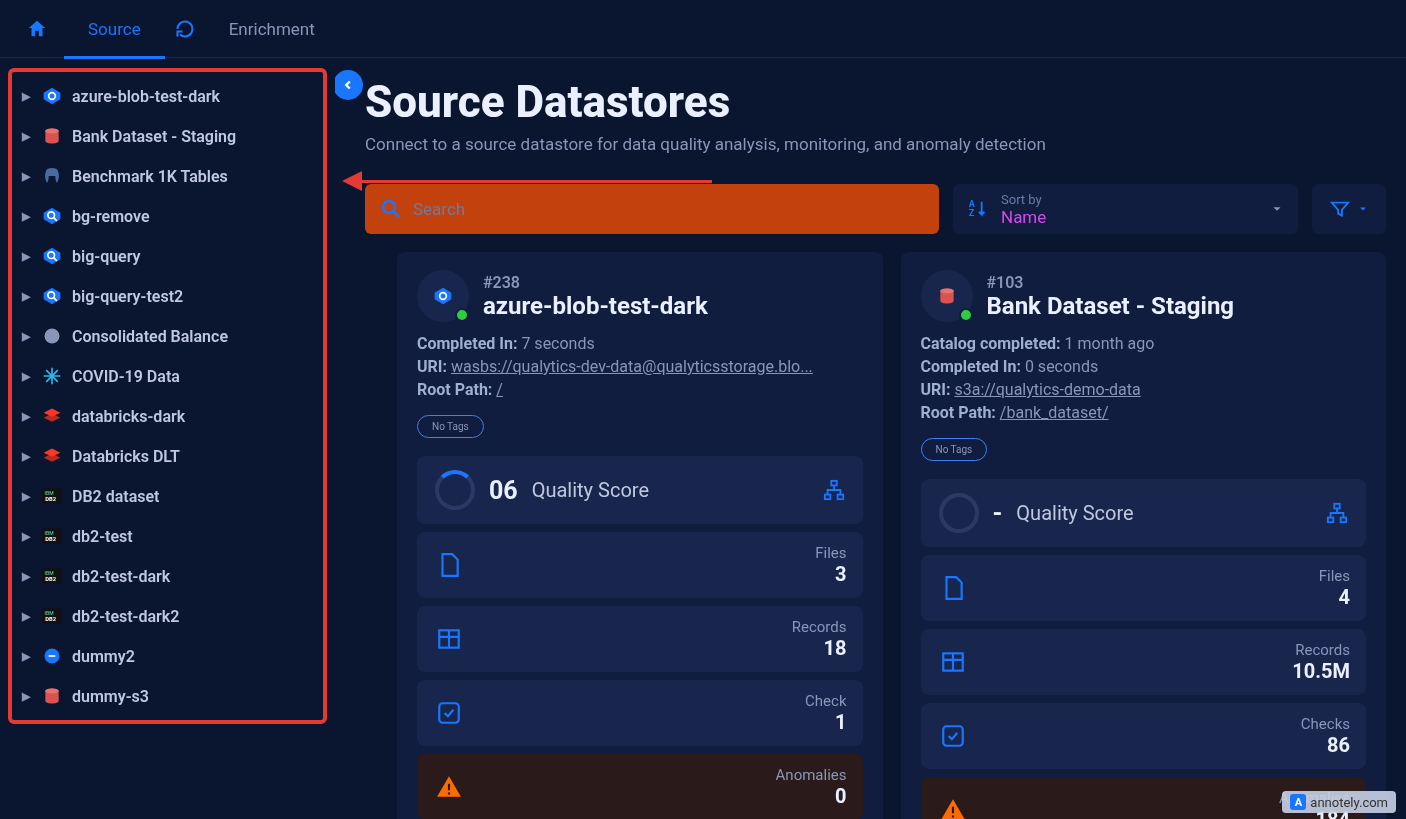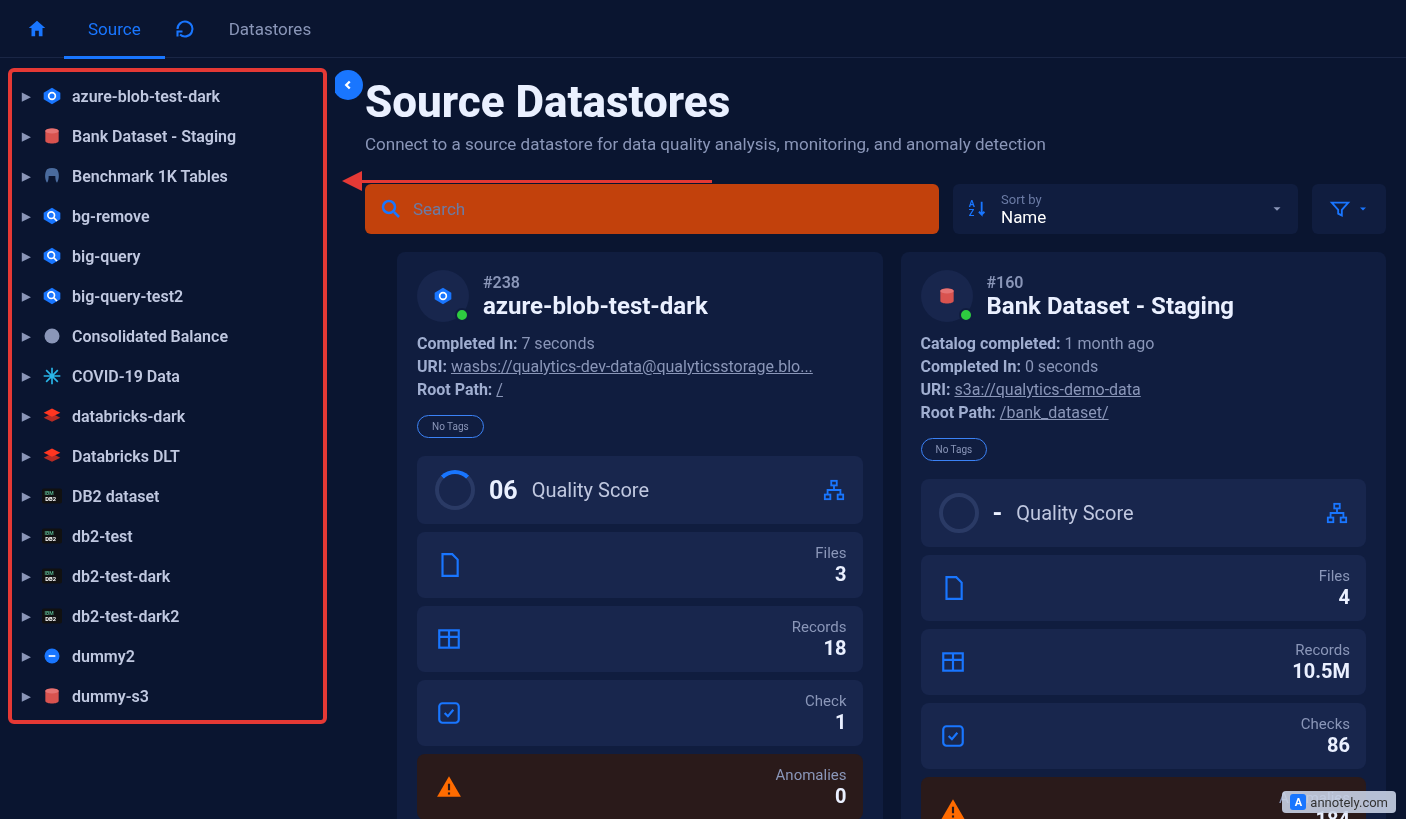--- a/index.html
+++ b/index.html
@@ -29,21 +29,21 @@
 .collapse-btn { position: absolute; left: -2px; top: 12px; width: 30px; height: 30px; background: #1976ff; color: #fff; border-radius: 50%; display: flex; align-items: center; justify-content: center; cursor: pointer; }
 .page-title { font-size: 44px; font-weight: 800; color: #eaf0ff; margin-top: 18px; }
 .page-sub { font-size: 17px; color: #8a96b8; margin-top: 6px; margin-bottom: 30px; }
 
 .toolbar { display: flex; gap: 14px; margin-bottom: 18px; }
 .search-box { flex: 1; background: #c2410c; border-radius: 6px; display: flex; align-items: center; padding: 0 14px; height: 50px; }
 .search-box input { flex: 1; background: transparent; border: none; outline: none; color: #c0c8e0; font-size: 17px; margin-left: 10px; }
 .search-box input::placeholder { color: #6b7ba5; }
 .sort-box { width: 345px; background: #101d3f; border-radius: 6px; display: flex; align-items: center; padding: 0 14px; height: 50px; cursor: pointer; gap: 12px; }
 .sort-box .lbl { font-size: 13px; color: #6b7ba5; }
-.sort-box .val { font-size: 17px; color: #ffffff; }
+.sort-box .val { font-size: 17px; color: #d946ef; }
 .sort-box .col { display: flex; flex-direction: column; flex: 1; }
 .filter-box { width: 74px; background: #101d3f; border-radius: 6px; display: flex; align-items: center; justify-content: center; gap: 6px; cursor: pointer; }
 
 .cards { display: flex; gap: 18px; padding-left: 32px; }
 .card { flex: 1; background: #101d3f; border-radius: 8px; padding: 18px 20px; }
 .card-head { display: flex; align-items: center; gap: 14px; margin-bottom: 12px; }
 .card-icon-wrap { position: relative; width: 52px; height: 52px; background: #18264d; border-radius: 50%; display: flex; align-items: center; justify-content: center; }
 .status-dot { position: absolute; bottom: 0; right: 0; width: 14px; height: 14px; background: #2ecc40; border-radius: 50%; border: 2px solid #101d3f; }
 .card-id { font-size: 16px; color: #8a96b8; font-weight: 600; }
 .card-name { font-size: 24px; font-weight: 700; color: #eaf0ff; }
@@ -88,21 +88,21 @@
         <path d="M12 3l9 8h-3v9h-4v-6H10v6H6v-9H3z"></path>
       </svg>
   </div>
   <div class="tab active">Source</div>
   <div class="refresh-icon">
     <svg width="20" height="20" viewBox="0 0 24 24" fill="none" stroke="currentColor" stroke-width="2.5">
         <path d="M3 12a9 9 0 1 1 3 6.7"></path>
         <path d="M3 21v-6h6"></path>
       </svg>
   </div>
-  <div class="tab">Datastores</div>
+  <div class="tab">Enrichment</div>
 </div>
 
 <div class="layout">
 
   <div class="sidebar">
     <div class="sidebar-box" id="tree">
         <div class="tree-item">
           <span class="chev">▶</span>
     <span class="icon">
             <svg width="20" height="20" viewBox="0 0 24 24">
@@ -397,21 +397,21 @@
         <div class="card">
     <div class="card-head">
       <div class="card-icon-wrap">
               <svg width="20" height="20" viewBox="0 0 24 24">
                 <path d="M4 6c0-2 4-3 8-3s8 1 8 3v12c0 2-4 3-8 3s-8-1-8-3z" fill="#d9534f"></path>
                 <ellipse cx="12" cy="6" rx="8" ry="3" fill="#e57373"></ellipse>
               </svg>
               <div class="status-dot"></div>
             </div>
       <div>
-        <div class="card-id">#160</div>
+        <div class="card-id">#103</div>
         <div class="card-name">Bank Dataset - Staging</div>
       </div>
     </div>
     <div class="meta-line"><span class="ml-label">Catalog completed:</span> 1 month ago</div>
     <div class="meta-line"><span class="ml-label">Completed In:</span> 0 seconds</div>
     <div class="meta-line"><span class="ml-label">URI:</span> <a>s3a://qualytics-demo-data</a></div>
     <div class="meta-line"><span class="ml-label">Root Path:</span> <a>/bank_dataset/</a></div>
     <span class="tag-chip">No Tags</span>
     <div class="quality-row">
       <div class="q-ring empty"></div>

